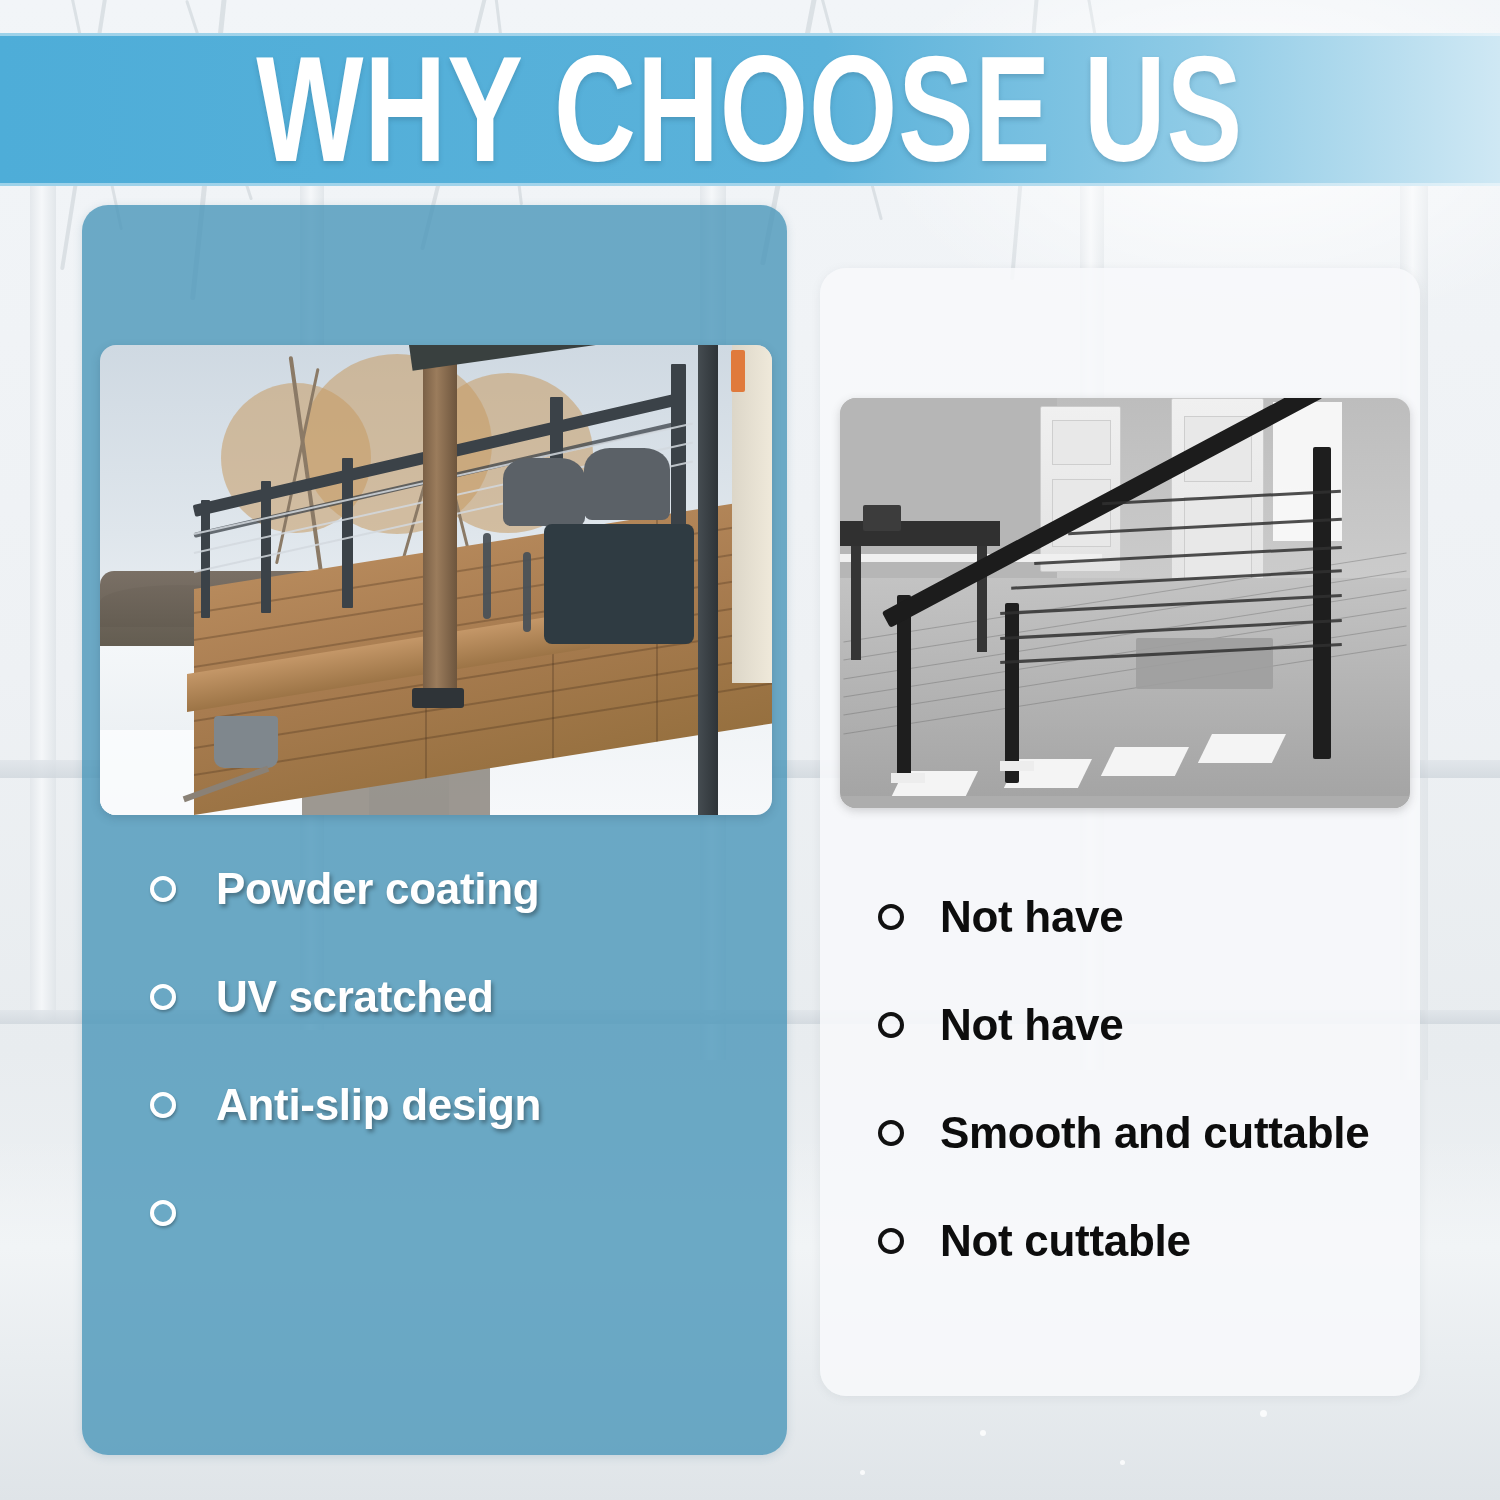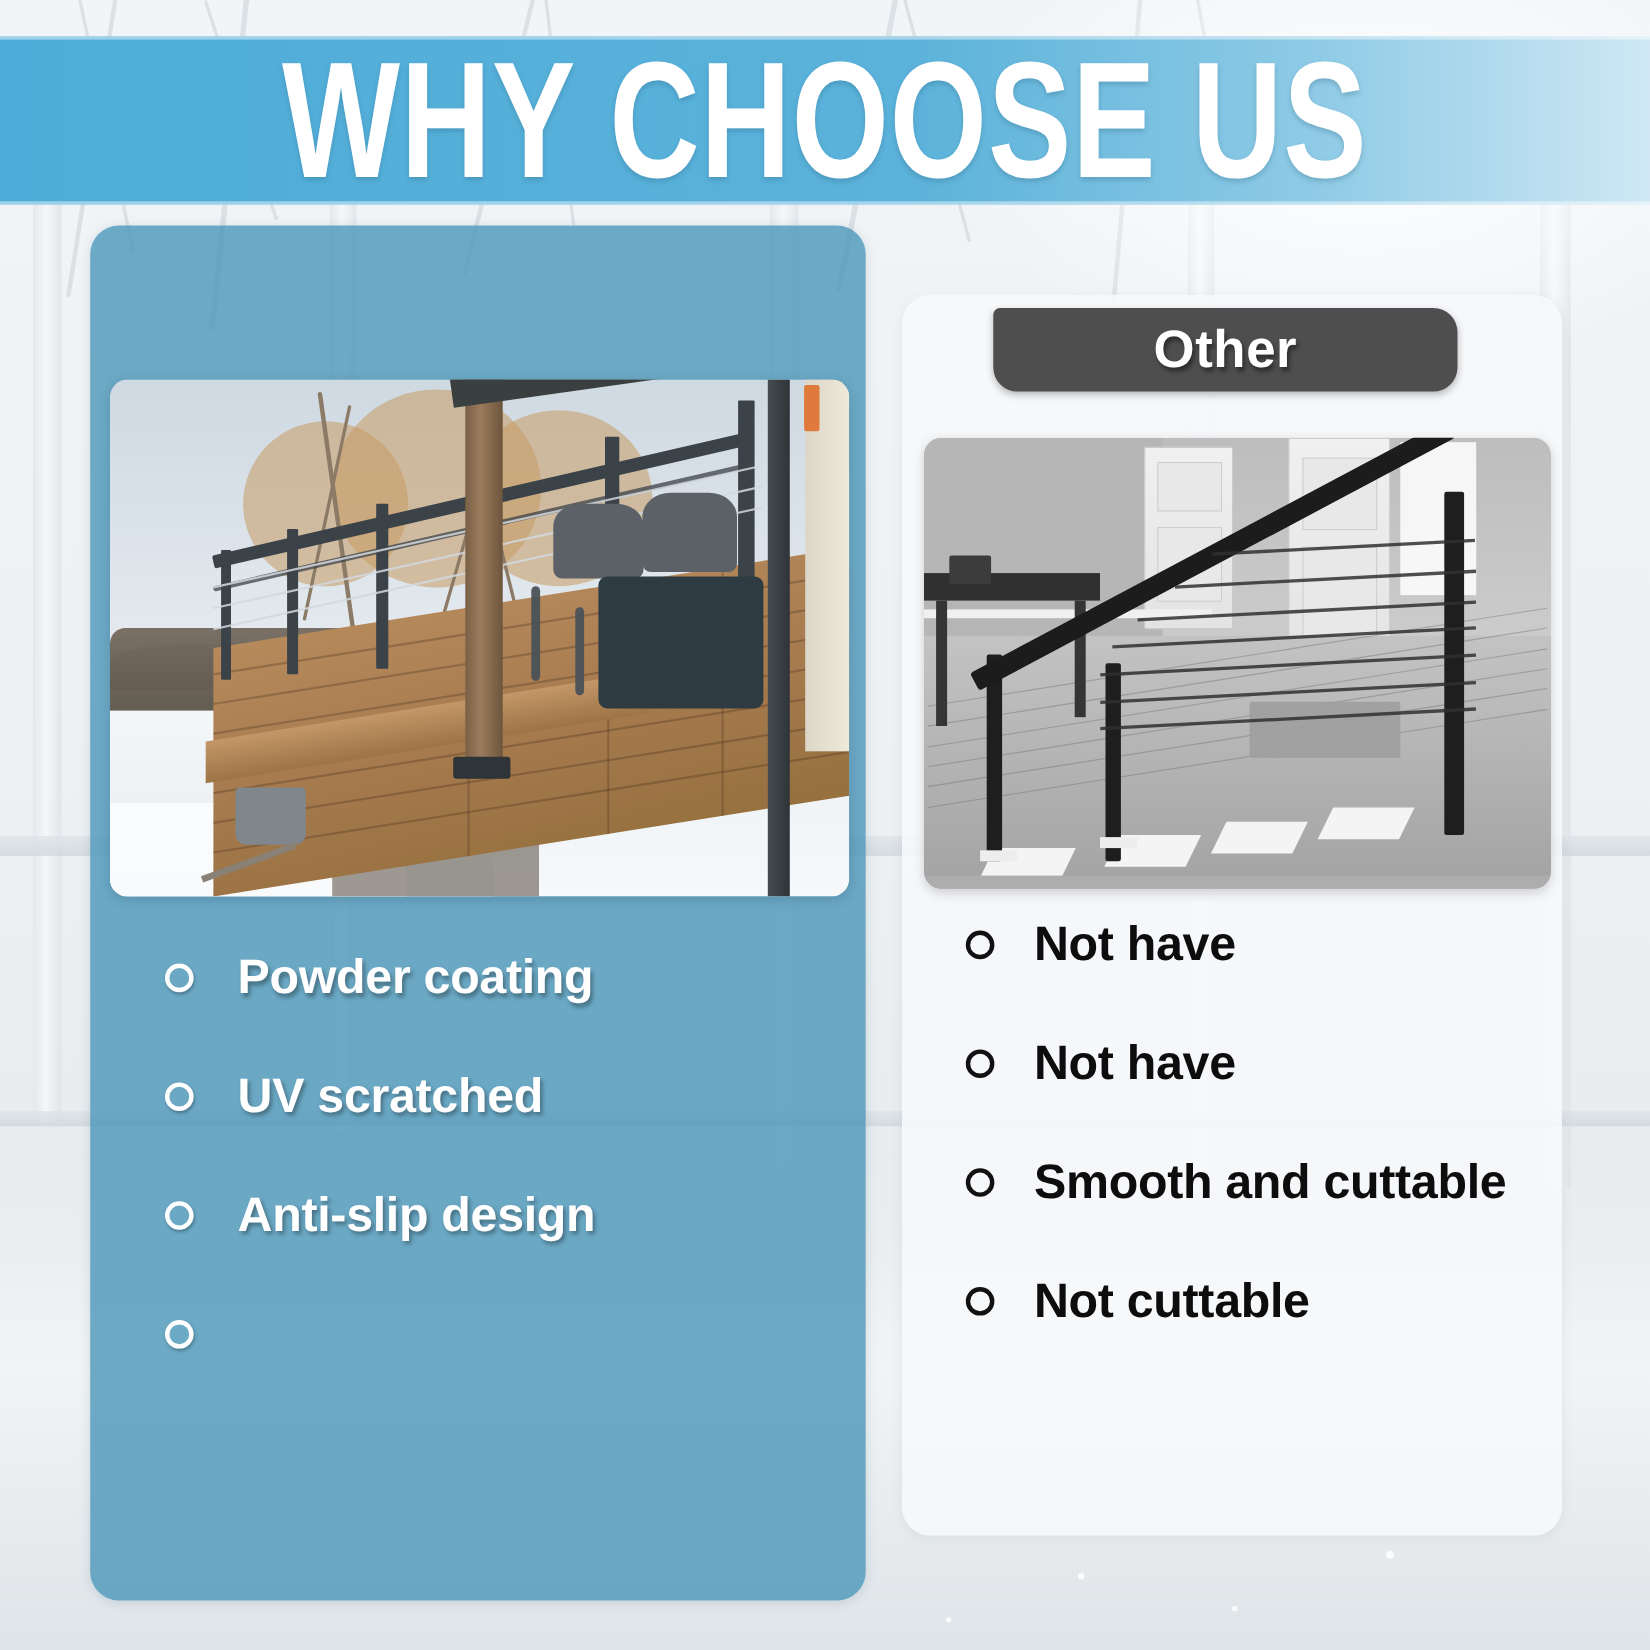--- a/index.html
+++ b/index.html
@@ -186,21 +186,21 @@
   .pr-tableleg { background:#33373a; }
   .pr-post { background:#1d2023; border-radius:2px; }
   .pr-handrail { background:#1b1e21; border-radius:3px; }
   .pr-cable { background:rgba(45,50,55,.85); height:3px; }
   .pr-trim { background:#eceef0; }
   .pr-box { background:#3a3e41; border-radius:2px; }
 
   
   .list { position:absolute; }
   .list-left  { left:150px; top:835px; width:620px; }
-  .list-right { left:878px; top:805px; width:540px; }
+  .list-right { left:878px; top:863px; width:540px; }
 
   .item { display:flex; align-items:center; }
   .list-left  .item { height:108px; }
   .list-right .item { height:108px; }
 
   .bullet {
     flex:0 0 auto;
     width:26px; height:26px;
     border-radius:50%;
     box-sizing:border-box;
@@ -386,23 +386,20 @@
     <div class="ph pr-cable" style="left:30%; top:44%; width:58%; transform:rotate(-3deg);"></div>
     <div class="ph pr-cable" style="left:34%; top:38%; width:54%; transform:rotate(-3deg);"></div>
     <div class="ph pr-cable" style="left:40%; top:31%; width:48%; transform:rotate(-3deg);"></div>
     <div class="ph pr-cable" style="left:46%; top:24%; width:42%; transform:rotate(-3deg);"></div>
 
     <div class="ph" style="left:9%;  bottom:6%; width:34px; height:10px; background:#e9ebec;"></div>
     <div class="ph" style="left:28%; bottom:9%; width:34px; height:10px; background:#e9ebec;"></div>
   </div>
 
 
-  <div class="pill pill-right">
-    <span class="pill-text">Other</span>
-  </div>
 
   <div class="list list-left">
     <div class="item">
       <span class="bullet"></span>
       <span class="item-label">Powder coating</span>
     </div>
     <div class="item">
       <span class="bullet"></span>
       <span class="item-label">UV scratched</span>
     </div>

